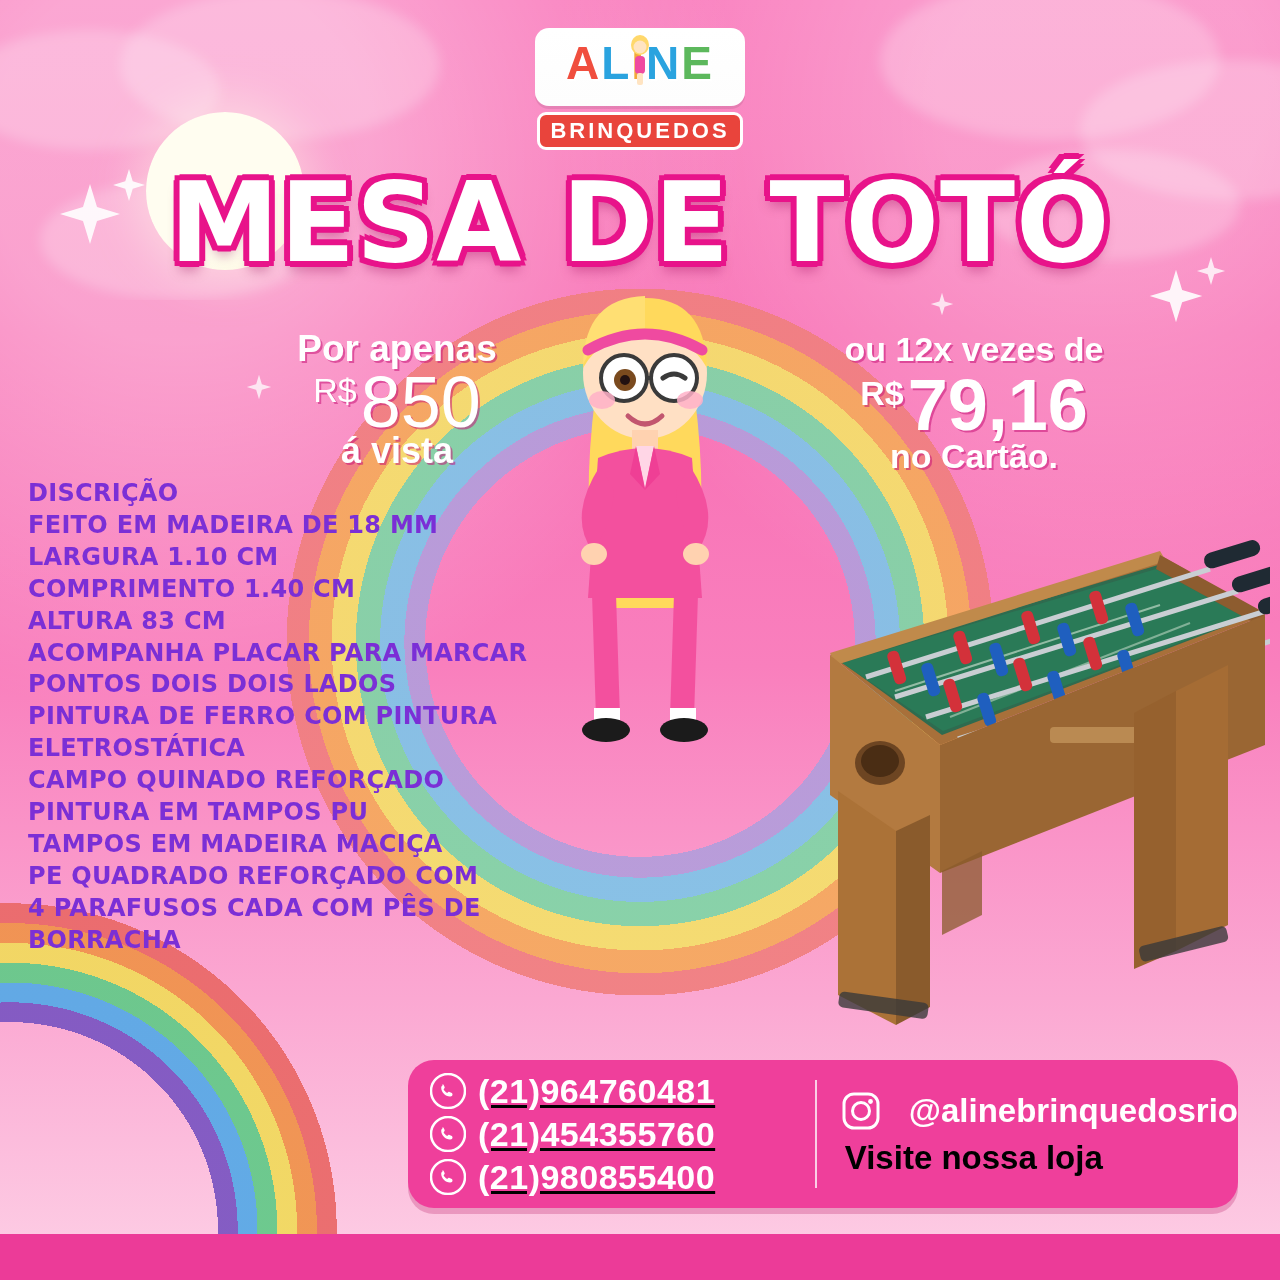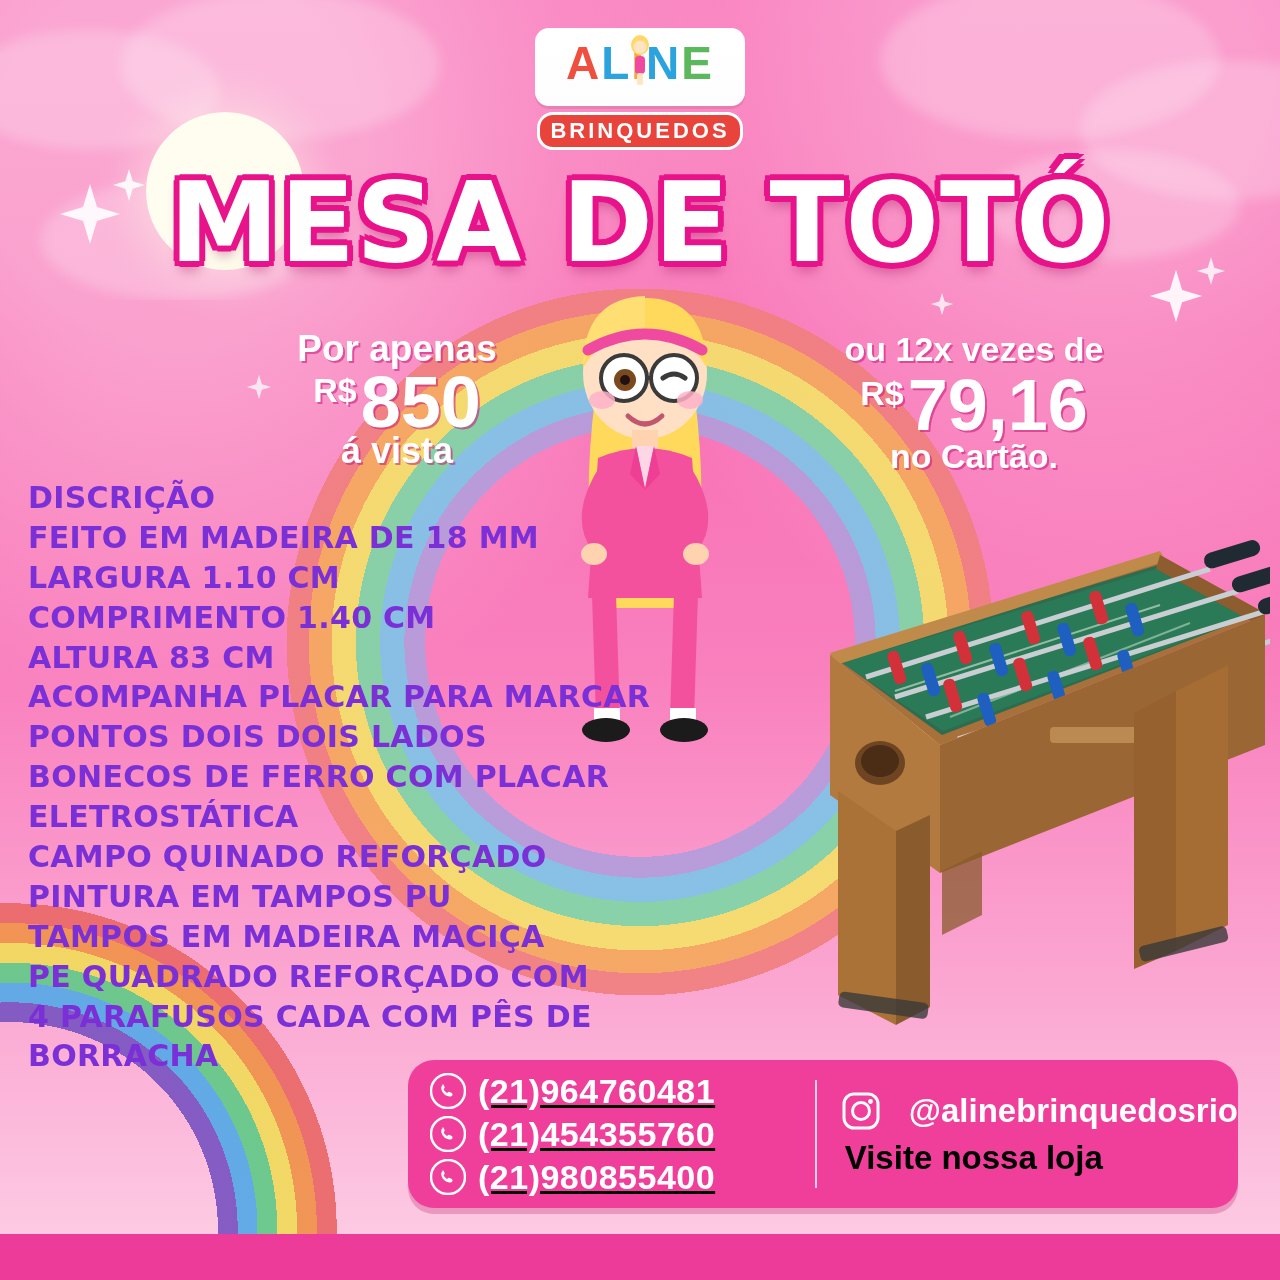--- a/index.html
+++ b/index.html
@@ -80,21 +80,21 @@
     -webkit-text-stroke:0px;
     text-shadow:2px 2px 0 #fff;
   }
   .logo-word span:nth-child(1){color:#f04e3e;}
   .logo-word span:nth-child(2){color:#2aa3df;}
   .logo-word span:nth-child(3){color:#f2a93b;}
   .logo-word span:nth-child(4){color:#2aa3df;}
   .logo-word span:nth-child(5){color:#5cb85c;}
   .logo-sub{
     position:relative;margin:6px auto 0;width:200px;
-    background:#e9443c;border-radius:16px;padding:3px 0;
+    background:#e9443c;border-radius:9px;padding:3px 0;
     color:#fff;font-size:22px;font-weight:bold;letter-spacing:3px;
     border:3px solid #fff;
   }
   .logo-girl{
     position:absolute;left:50%;top:4px;transform:translateX(-50%);
     width:30px;height:56px;
   }
 
   
   .headline{
@@ -111,32 +111,32 @@
   
   .price-left{
     position:absolute;left:262px;top:328px;width:270px;text-align:center;color:#fff;
     text-shadow:2px 2px 0 rgba(200,20,120,.55);
   }
   .price-right{
     position:absolute;left:804px;top:330px;width:340px;text-align:center;color:#fff;
     text-shadow:2px 2px 0 rgba(200,20,120,.55);
   }
   .pl-top{font-size:37px;font-weight:bold;}
-  .pl-mid{font-size:72px;font-weight:bold;line-height:.95;margin-top:-2px;}
+  .pl-mid{font-size:72px;font-weight:normal;line-height:.95;margin-top:-2px;}
   .pl-mid .cur{font-size:34px;vertical-align:super;margin-right:4px;}
   .pl-bot{font-size:36px;font-weight:bold;margin-top:-6px;}
   .pr-top{font-size:34px;font-weight:bold;}
   .pr-mid{font-size:72px;font-weight:bold;line-height:1;}
   .pr-mid .cur{font-size:34px;vertical-align:super;margin-right:4px;}
   .pr-bot{font-size:34px;font-weight:bold;margin-top:-4px;}
 
   
   .desc{
     position:absolute;left:28px;top:478px;width:620px;
-    color:#7b2fd6;font-weight:bold;font-size:30px;line-height:1.33;
+    color:#7b2fd6;font-weight:bold;font-size:24px;line-height:1.33;
     letter-spacing:.3px;
     font-family:"DejaVu Sans",sans-serif;
   }
   .desc div{white-space:nowrap;}
 
   
   .product{
     position:absolute;left:690px;top:495px;width:580px;height:600px;
   }
   .prod-table{position:absolute;inset:0;}
@@ -289,21 +289,21 @@
   </svg>
 
   <div class="desc">
     <div>DISCRIÇÃO</div>
     <div>FEITO EM MADEIRA DE 18 MM</div>
     <div>LARGURA 1.10 CM</div>
     <div>COMPRIMENTO 1.40 CM</div>
     <div>ALTURA 83 CM</div>
     <div>ACOMPANHA PLACAR PARA MARCAR</div>
     <div>PONTOS DOIS DOIS LADOS</div>
-    <div>BONECOS DE FERRO COM PLACAR</div>
+    <div>PINTURA DE FERRO COM PINTURA</div>
     <div>ELETROSTÁTICA</div>
     <div>CAMPO QUINADO REFORÇADO</div>
     <div>PINTURA EM TAMPOS PU</div>
     <div>TAMPOS EM MADEIRA MACIÇA</div>
     <div>PE QUADRADO REFORÇADO COM</div>
     <div>4 PARAFUSOS CADA COM PÊS DE</div>
     <div>BORRACHA</div>
   </div>
 
   <div class="product">

